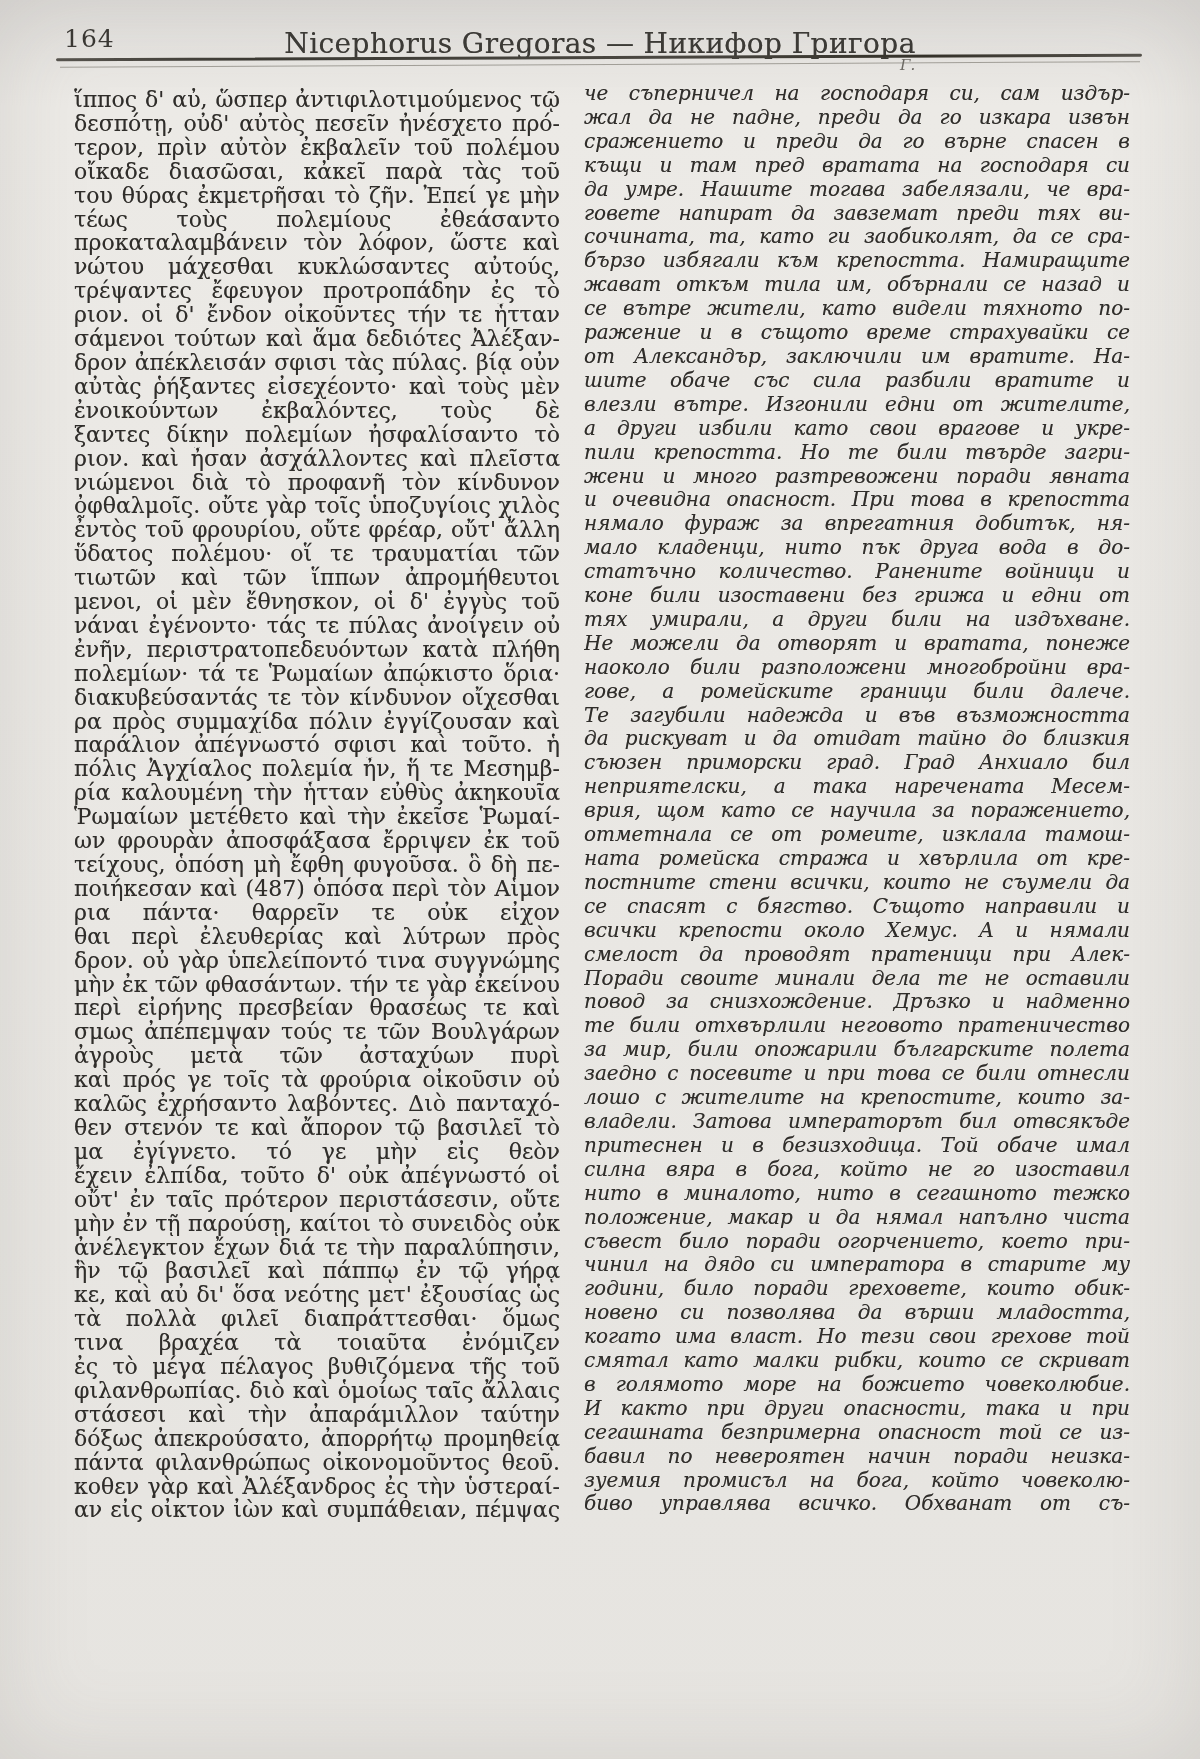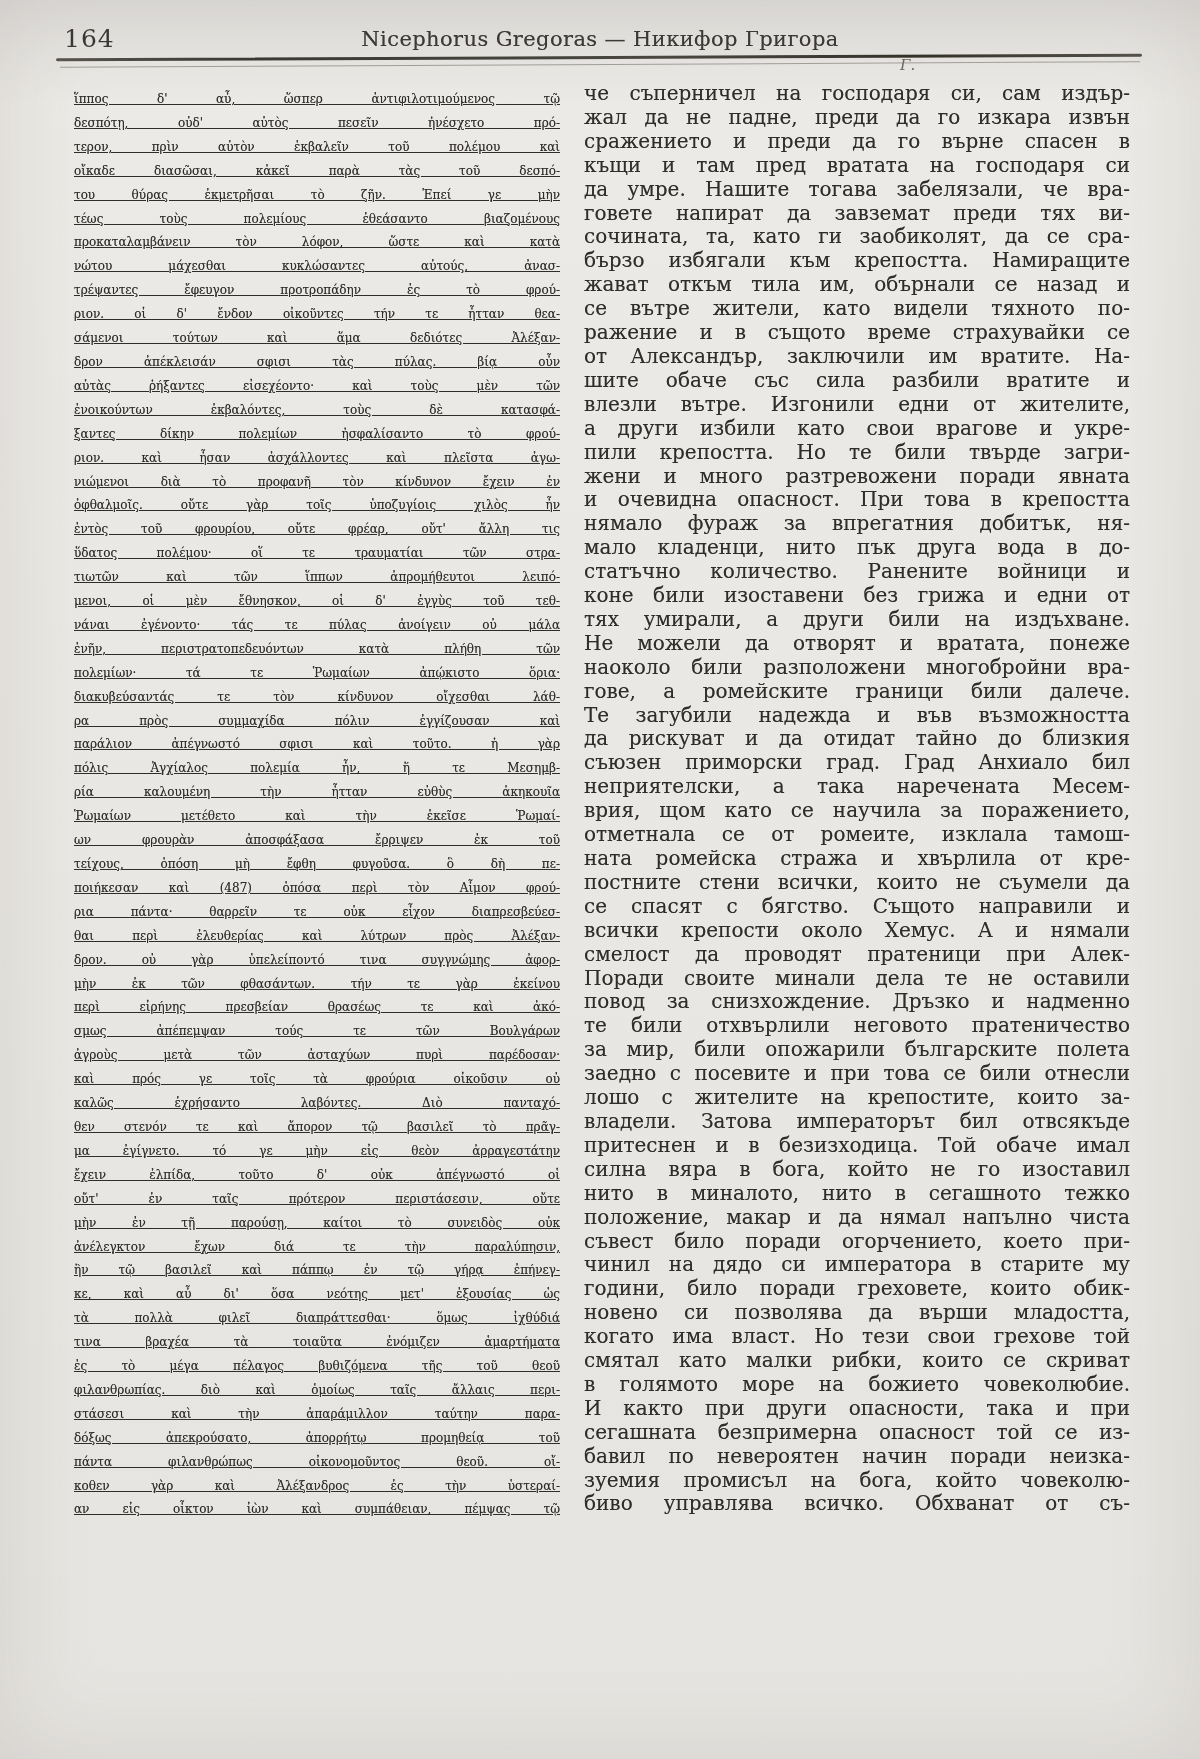--- a/index.html
+++ b/index.html
@@ -14,21 +14,21 @@
     position:relative;width:1200px;height:1759px;
     background:linear-gradient(180deg,#e0dedb 0%,#eceae6 6%,#e9e7e3 55%,#e6e4e0 100%);
     box-shadow:inset 0 0 90px rgba(120,118,112,.18);
   }
   .page-number{
     position:absolute;left:64px;top:24px;
     font-size:25px;letter-spacing:1px;color:#3a3834;
   }
   .running-head{
     position:absolute;left:20px;top:27px;width:1160px;
-    text-align:center;font-size:21px;letter-spacing:.4px;color:#3c3a36;
+    text-align:center;font-size:28px;letter-spacing:.4px;color:#3c3a36;
     text-shadow:0 0 .5px rgba(40,38,34,.5);
   }
   .head-rule{
     position:absolute;left:56px;top:56px;width:1086px;height:3px;
     background:linear-gradient(90deg,#57544e 0%,#3b3933 18%,#4a4741 55%,#343129 80%,#55524c 100%);
     transform:rotate(-.25deg);
     border-radius:2px;
   }
   .head-rule-2{
     position:absolute;left:60px;top:64px;width:1080px;height:1px;
@@ -37,28 +37,28 @@
   .scan-artifact{
     position:absolute;left:900px;top:56px;
     font-size:15px;color:#6b6862;font-style:italic;
   }
   .columns{
     position:absolute;left:74px;top:82px;width:1056px;
     display:flex;gap:24px;
   }
   .col{display:block;}
   .col-left{width:486px;padding-top:6px;}
-  .col-right{width:546px;}
+  .col-right{width:546px;font-style:italic;}
   .line{
     height:23.92px;line-height:23.92px;
     text-align:justify;text-align-last:justify;
     overflow:hidden;
     text-shadow:0 0 .45px rgba(35,33,30,.45);
   }
-  .col-left .line{font-size:12px;text-decoration:underline;}
+  .col-left .line{font-size:22px;}
   .col-right .line{font-size:20px;}
 </style>
 </head>
 <body>
 
 <div class="page">
 
   <div class="page-number">164</div>
 
   <div class="running-head">Nicephorus Gregoras — Никифор Григора</div>

